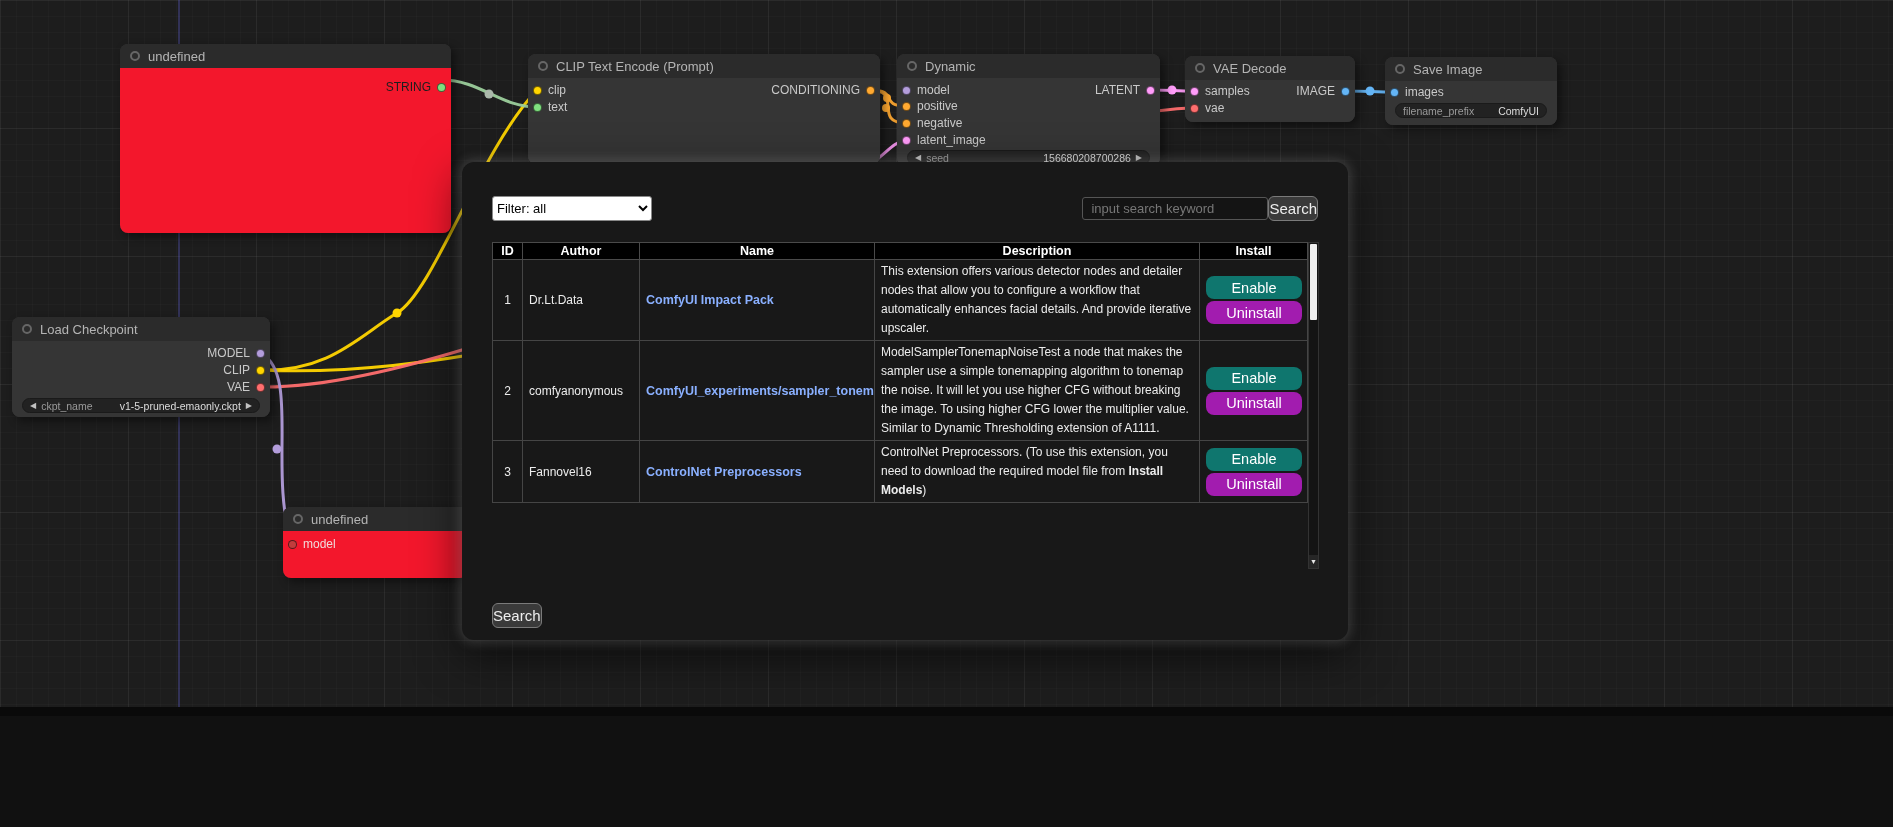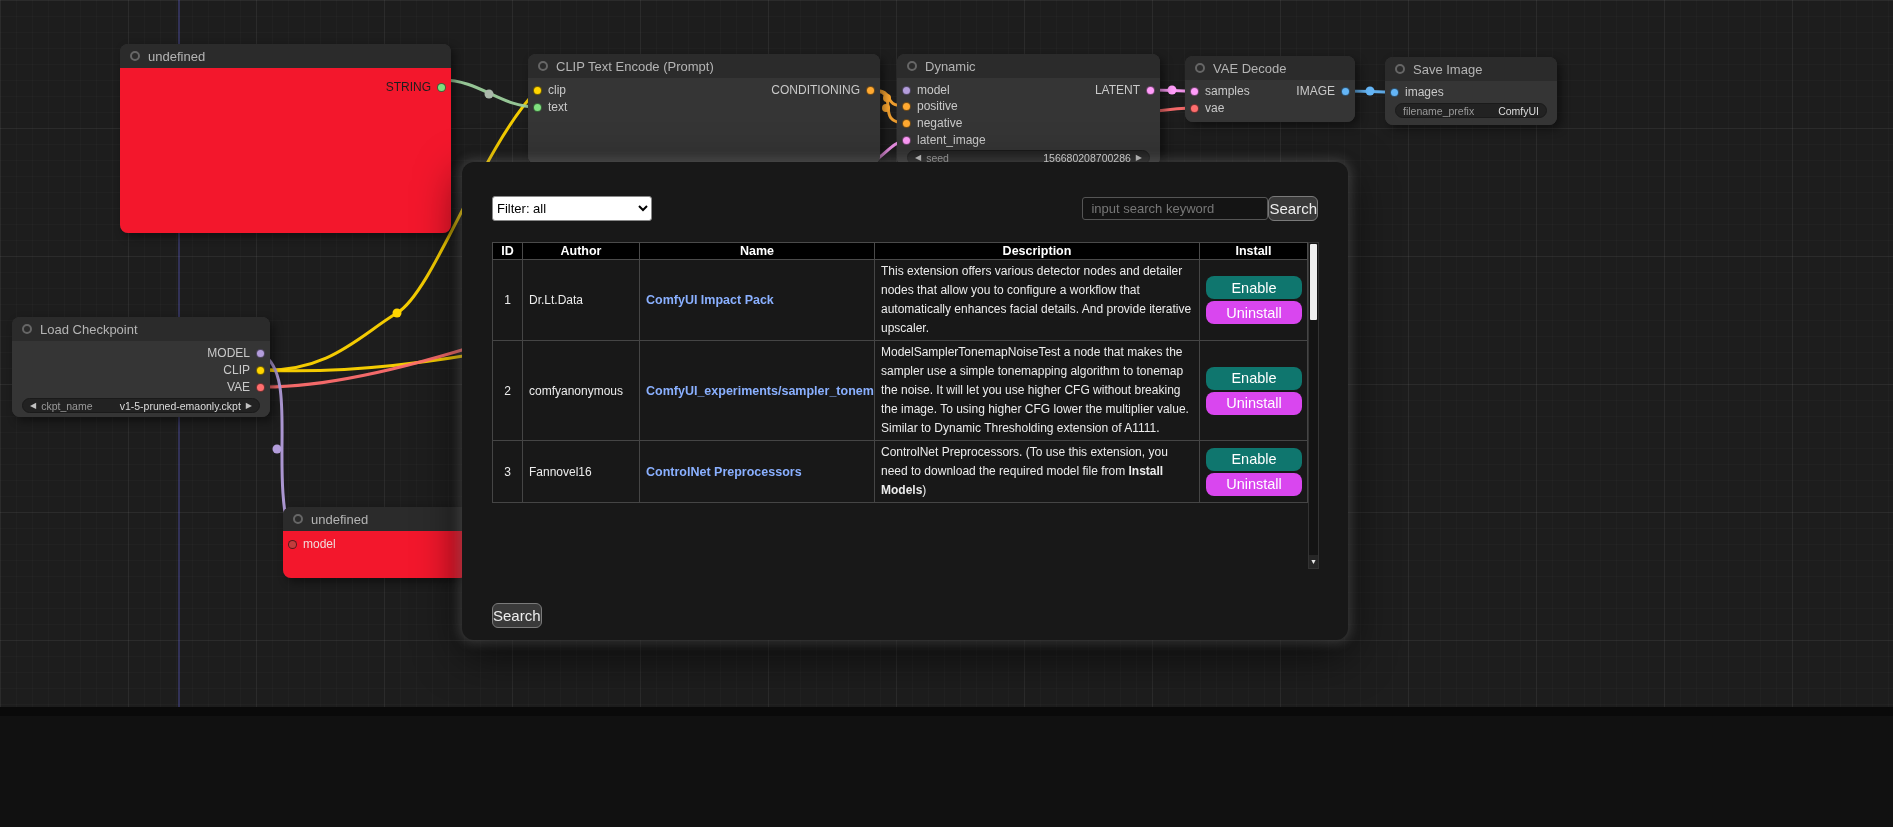--- a/index.html
+++ b/index.html
@@ -83,21 +83,21 @@
     overflow:hidden; }
   .col-id{width:30px}.col-author{width:117px}.col-name{width:235px}
   .col-desc{width:325px}.col-install{width:108px}
   td.c-id { text-align:center; }
   td.c-desc { font-size:12px; line-height:19px; padding:2px 5px; }
   a.ext-link { color:#8ab0ff; font-weight:bold; text-decoration:none; font-size:12.5px; }
   .btn-enable, .btn-uninstall { display:block; width:96px; height:23px; margin:2px auto;
     border:none; border-radius:8px; color:#fff; font-size:14.5px; cursor:pointer;
     font-family:"Liberation Sans",sans-serif; line-height:20px; }
   .btn-enable { background:#0f766e; }
-  .btn-uninstall { background:#d946ef; }
+  .btn-uninstall { background:#a21caf; }
 
   .scrollbar { position:absolute; right:0; top:0; width:11px; height:327px;
     background:#141414; border:1px solid #333; }
   .scroll-thumb { position:absolute; left:1px; top:1px; width:7px; height:76px;
     background:#efefef; border-radius:1px; }
   .scroll-down { position:absolute; left:0; bottom:0; width:9px; height:13px;
     background:#262626; color:#e8e8e8; font-size:7px; text-align:center;
     line-height:13px; }
   .close-row { margin-top:auto; }
 </style>

